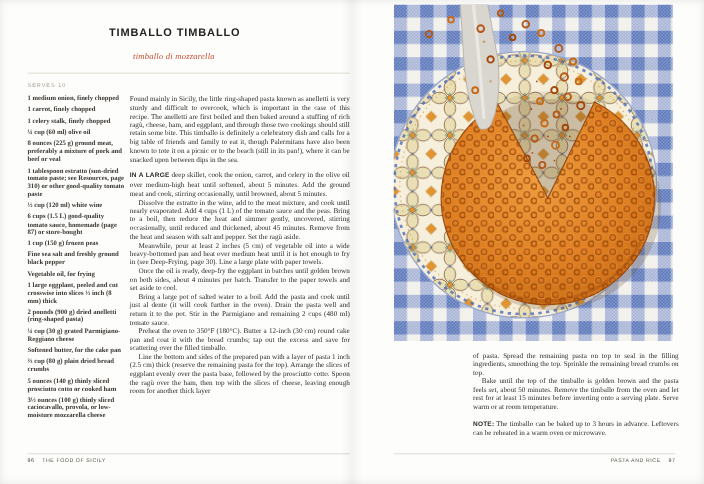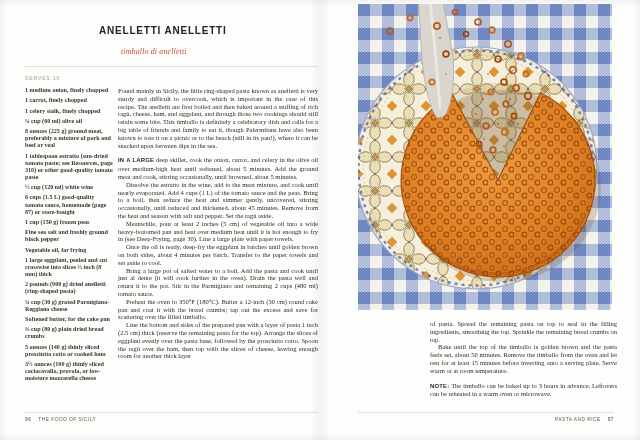--- a/index.html
+++ b/index.html
@@ -59,22 +59,22 @@
   .footer-right { left:358px; width:256px; text-align:right; }
   .footer .pgnum { color:#3f3b35; }
   .footer .sep { display:inline-block; width:7px; }
 </style>
 </head>
 <body>
 
 <div class="spread">
 
   <div>
-    <div class="recipe-title">ANELLETTI ANELLETTI</div>
-    <div class="recipe-subtitle">timballo di anelletti</div>
+    <div class="recipe-title">TIMBALLO TIMBALLO</div>
+    <div class="recipe-subtitle">timballo di mozzarella</div>
     <div class="rule rule-top-left"></div>
     <div class="serves">SERVES 10</div>
 
     <div class="ingredients">
         <p>1 medium onion, finely chopped</p>
         <p>1 carrot, finely chopped</p>
         <p>1 celery stalk, finely chopped</p>
         <p>¼ cup (60 ml) olive oil</p>
         <p>8 ounces (225 g) ground meat, preferably a mixture of pork and beef or veal</p>
         <p>1 tablespoon estratto (sun-dried tomato paste; see Resources, page 310) or other good-quality tomato paste</p>

